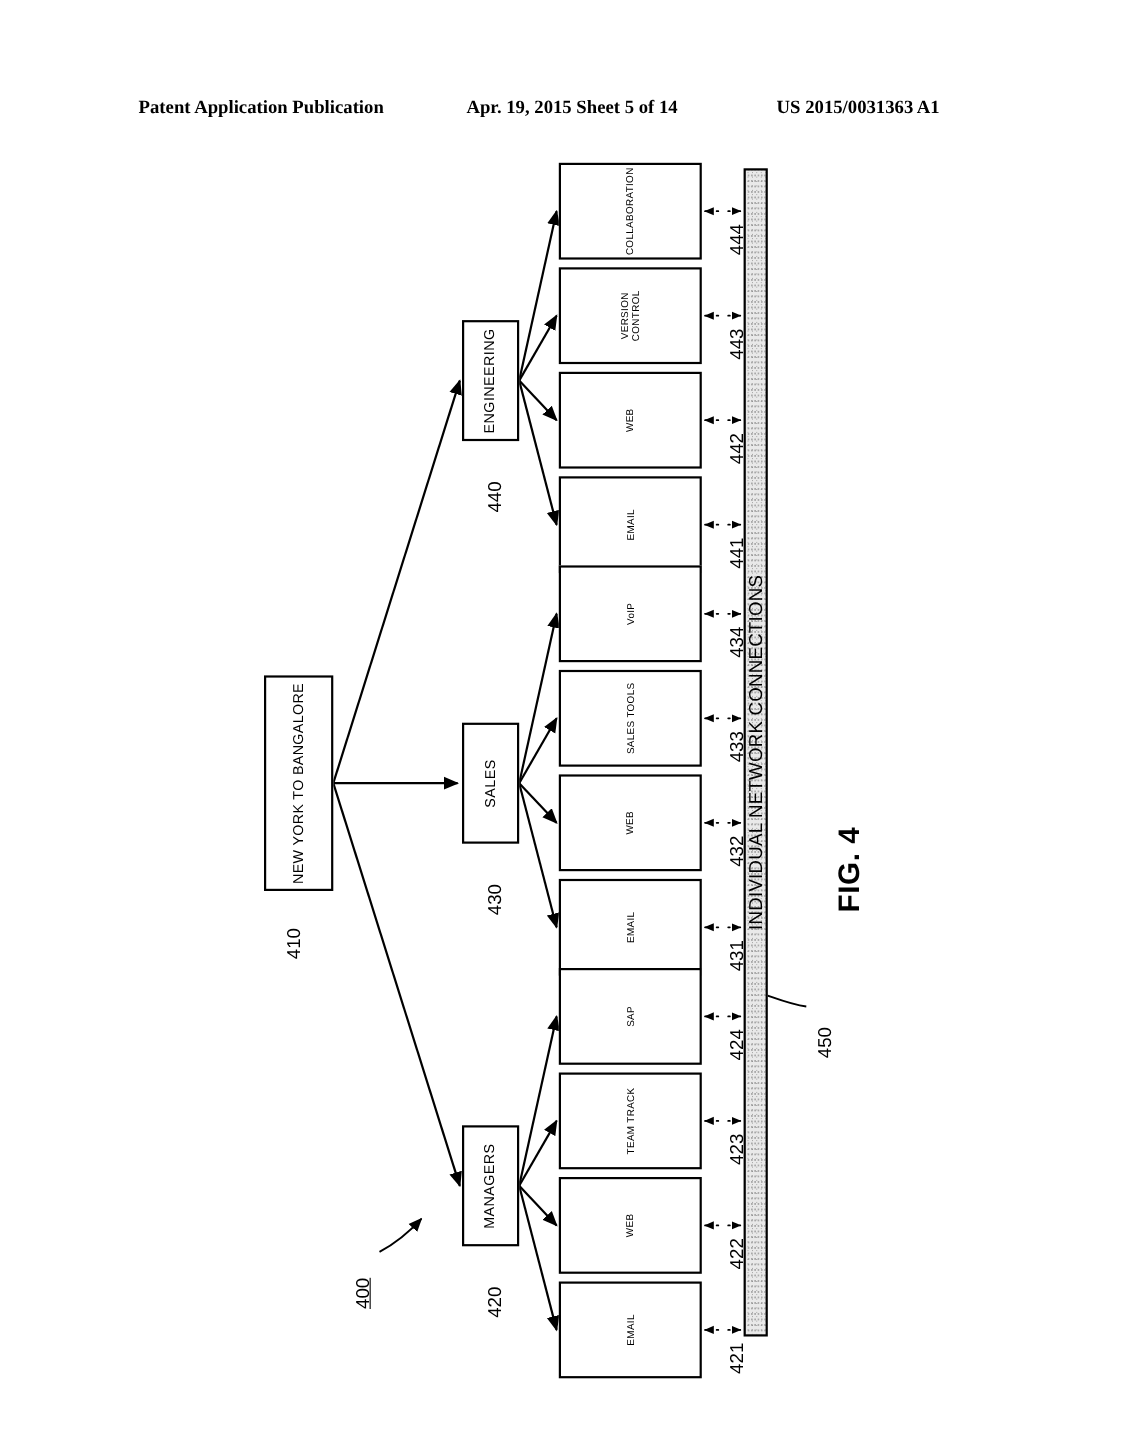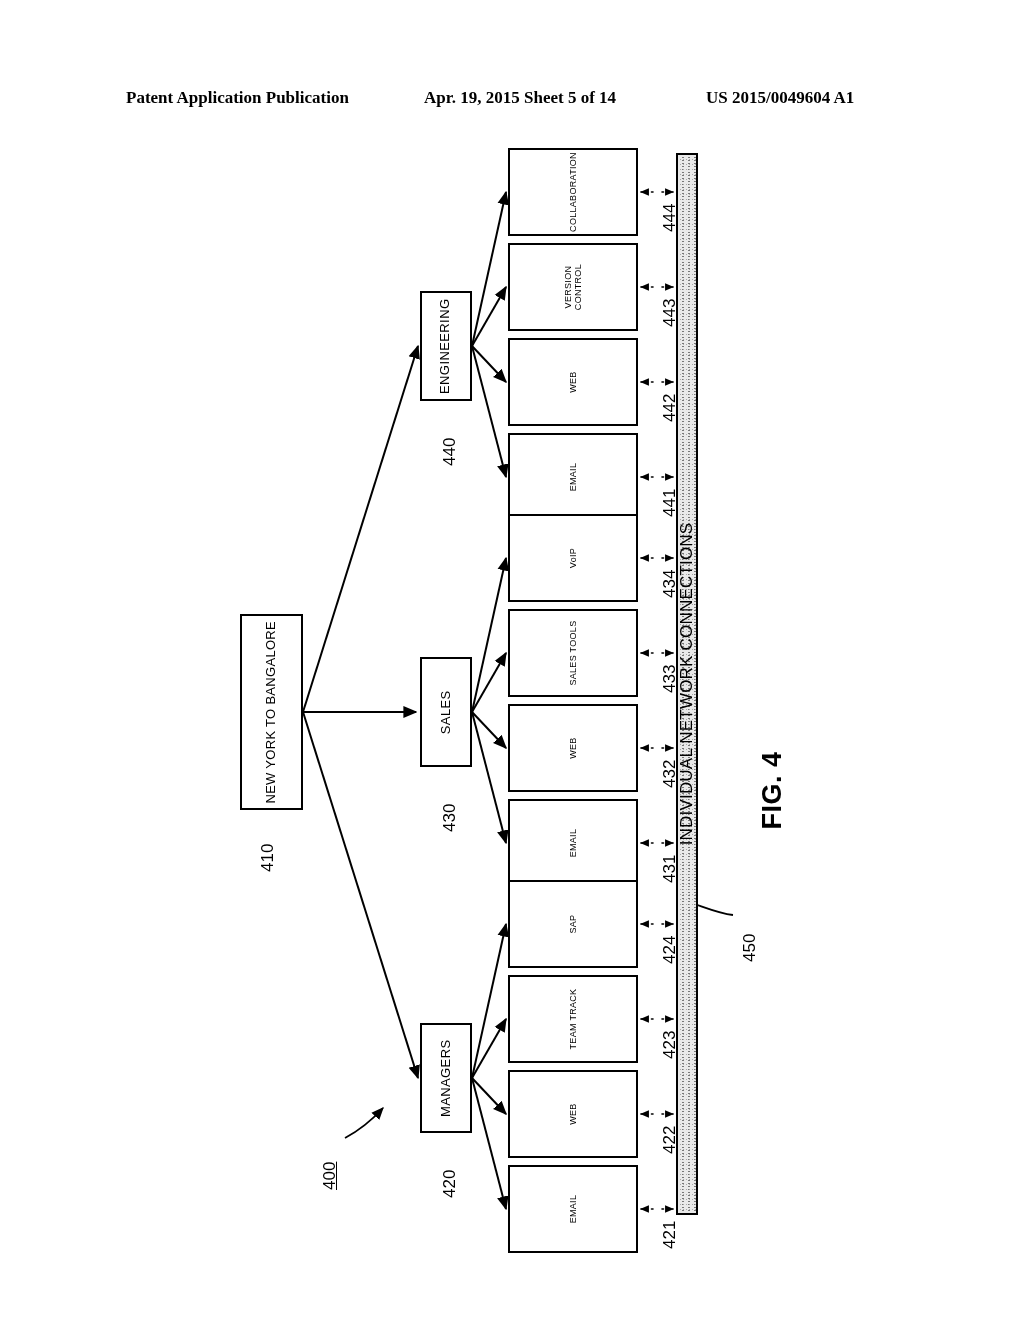--- a/index.html
+++ b/index.html
@@ -58,21 +58,21 @@
        display:flex;align-items:center;justify-content:center;}
   #figcap span{transform:rotate(-90deg);white-space:nowrap;font-family:"Liberation Sans",sans-serif;
        font-size:27px;font-weight:bold;letter-spacing:0.5px;color:#000;}
 </style>
 </head>
 <body>
 
 <div id="hdr">
   <span id="hdr-pub">Patent Application Publication</span>
   <span id="hdr-date">Apr. 19, 2015  Sheet 5 of 14</span>
-  <span id="hdr-num">US 2015/0049604 A1</span>
+  <span id="hdr-num">US 2015/0031363 A1</span>
 </div>
 
 <div id="canvas">
 
   <svg id="svg" width="1024" height="1160">
     <defs>
       <marker id="ah" viewBox="0 0 10 10" refX="9" refY="5" markerWidth="7" markerHeight="7" orient="auto-start-reverse">
         <path d="M0,0.8 L10,5 L0,9.2 z" fill="#000"></path>
       </marker>
       <marker id="ahs" viewBox="0 0 10 10" refX="9" refY="5" markerWidth="5.5" markerHeight="5.5" orient="auto-start-reverse">

